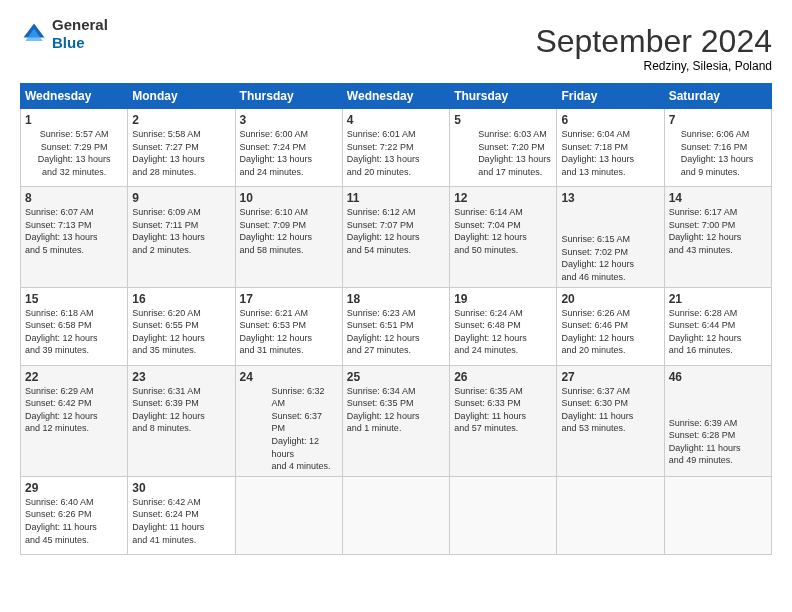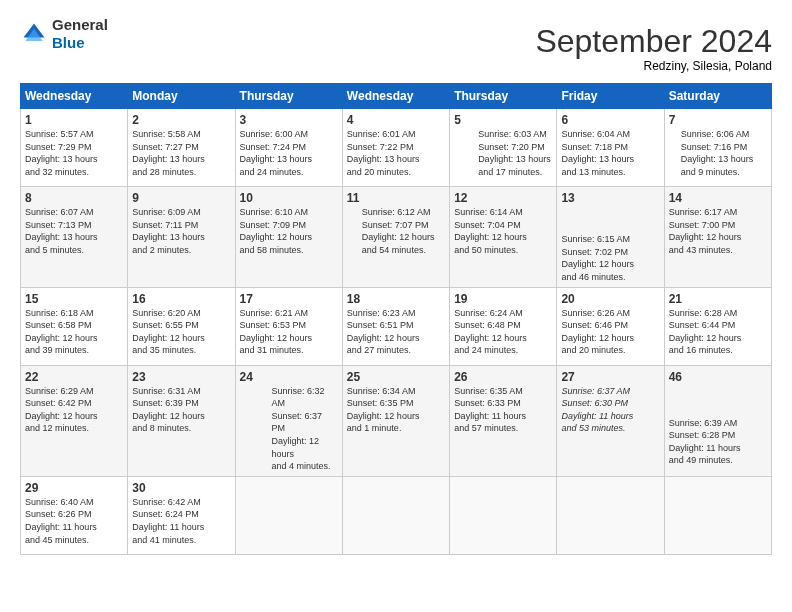--- a/index.html
+++ b/index.html
@@ -128,21 +128,21 @@
           <th>Wednesday</th>
           <th>Thursday</th>
           <th>Friday</th>
           <th>Saturday</th>
         </tr>
     </thead>
     <tbody id="calendar-body">
     <tr>
           <td>
             <span class="day-num">1</span>
-            <div class="day-info" style="white-space: pre-line;">Sunrise: 5:57 AM
+            <div class="day-info" style="white-space: pre-line; text-align: center;">Sunrise: 5:57 AM
 Sunset: 7:29 PM
 Daylight: 13 hours
 and 32 minutes.</div>
           </td>
           <td>
             <span class="day-num">2</span>
             <div class="day-info" style="white-space: pre-line;">Sunrise: 5:58 AM
 Sunset: 7:27 PM
 Daylight: 13 hours
 and 28 minutes.</div>
@@ -200,21 +200,21 @@
           </td>
           <td>
             <span class="day-num">10</span>
             <div class="day-info" style="white-space: pre-line;">Sunrise: 6:10 AM
 Sunset: 7:09 PM
 Daylight: 12 hours
 and 58 minutes.</div>
           </td>
           <td>
             <span class="day-num">11</span>
-            <div class="day-info" style="white-space: pre-line; margin-left: 15px;">Sunrise: 6:12 AM
+            <div class="day-info" style="white-space: pre-line;">Sunrise: 6:12 AM
 Sunset: 7:07 PM
 Daylight: 12 hours
 and 54 minutes.</div>
           </td>
           <td>
             <span class="day-num">12</span>
             <div class="day-info" style="white-space: pre-line;">Sunrise: 6:14 AM
 Sunset: 7:04 PM
 Daylight: 12 hours
 and 50 minutes.</div>
@@ -316,21 +316,21 @@
           </td>
           <td>
             <span class="day-num">26</span>
             <div class="day-info" style="white-space: pre-line;">Sunrise: 6:35 AM
 Sunset: 6:33 PM
 Daylight: 11 hours
 and 57 minutes.</div>
           </td>
           <td>
             <span class="day-num">27</span>
-            <div class="day-info" style="white-space: pre-line; font-style: italic;">Sunrise: 6:37 AM
+            <div class="day-info" style="white-space: pre-line;">Sunrise: 6:37 AM
 Sunset: 6:30 PM
 Daylight: 11 hours
 and 53 minutes.</div>
           </td>
           <td>
             <span class="day-num">46</span>
             <div class="day-info" style="white-space: pre-line; margin-top: 33px;">Sunrise: 6:39 AM
 Sunset: 6:28 PM
 Daylight: 11 hours
 and 49 minutes.</div>

